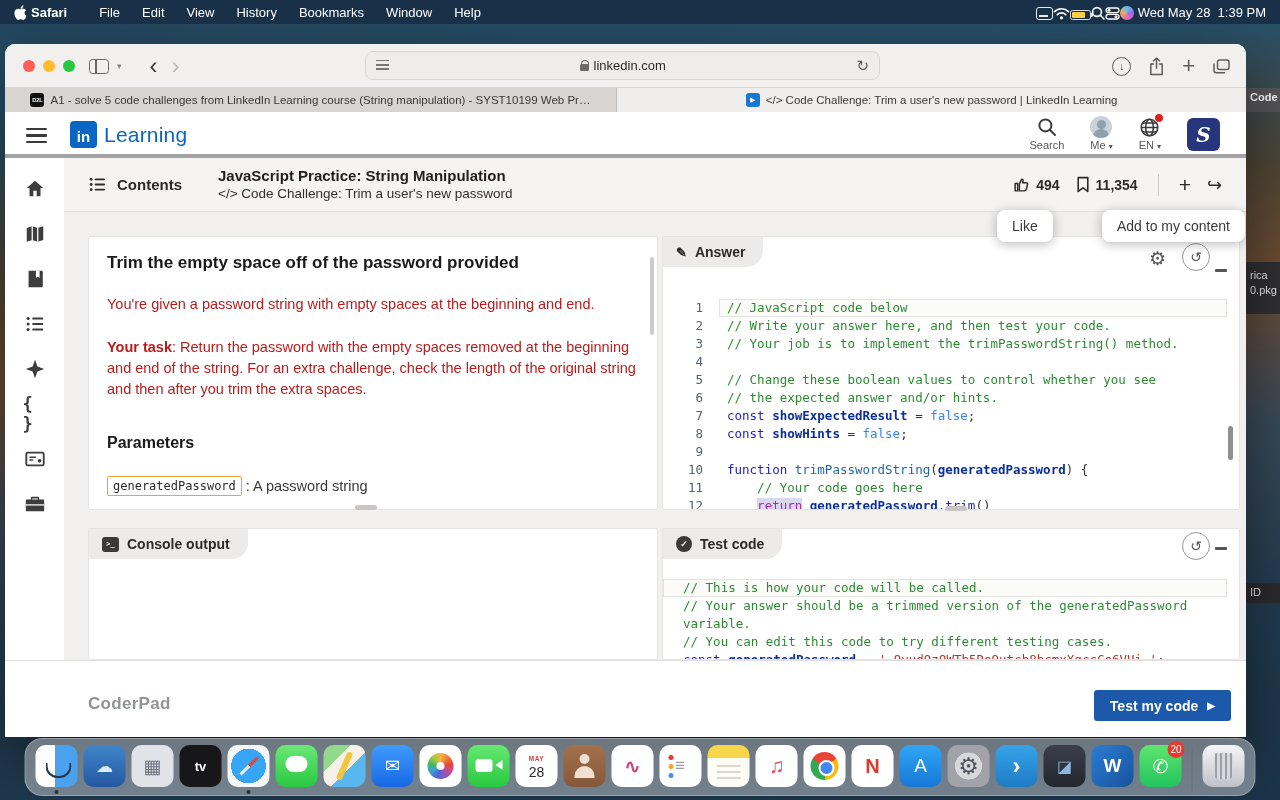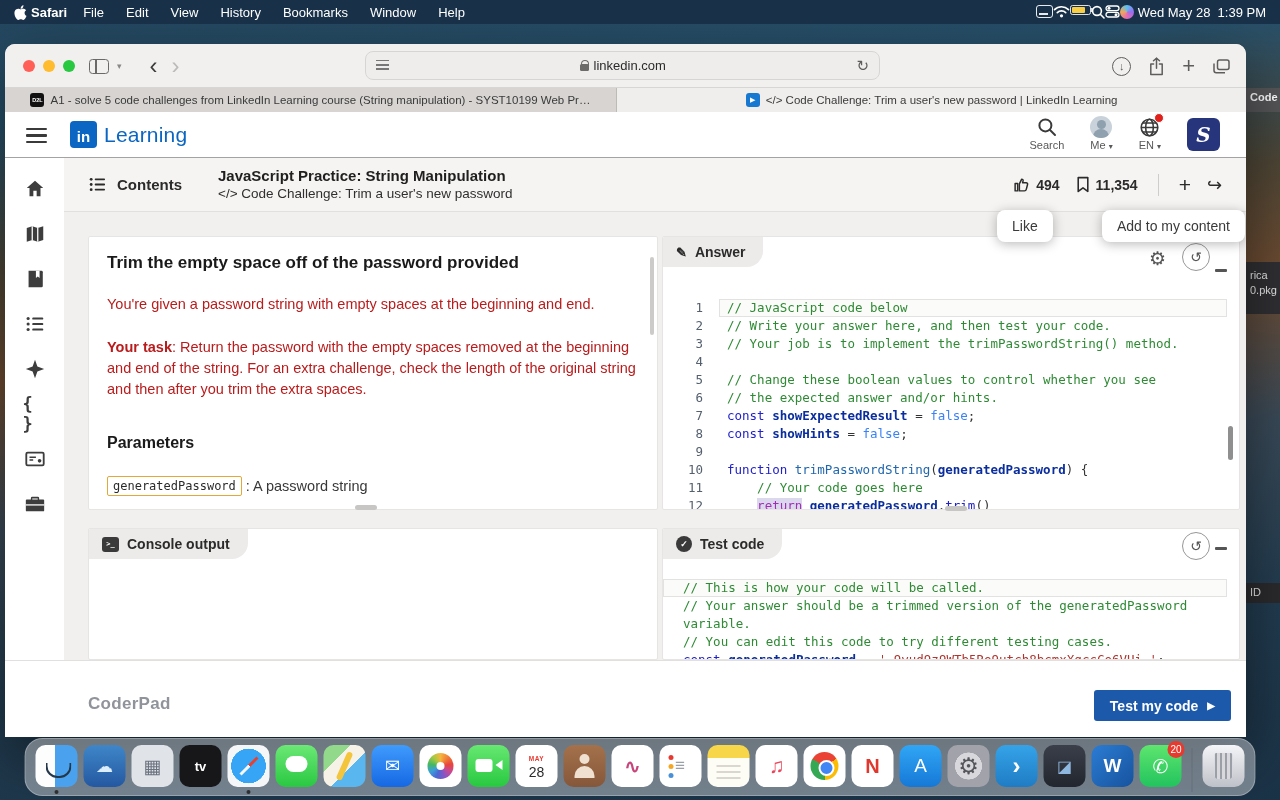--- a/index.html
+++ b/index.html
@@ -5,23 +5,23 @@
   *{margin:0;padding:0;box-sizing:border-box}
   html,body{width:1280px;height:800px;overflow:hidden}
   body{font-family:"Liberation Sans",sans-serif;-webkit-font-smoothing:antialiased}
   .screen{position:relative;width:1280px;height:800px;overflow:hidden;
     background:linear-gradient(175deg,#24465e 0%,#27506a 14%,#4e4636 30%,#6e4c32 42%,#3a4a58 58%,#223c50 78%,#1b3347 100%)}
 
   
   .menubar{position:absolute;left:0;top:0;width:1280px;height:24px;background:rgba(24,48,72,.96);
     display:flex;align-items:center;color:#fff;font-size:13px;padding:0 14px;z-index:60}
   .menubar .apple{display:flex;align-items:center;margin-right:4px}
-  .menu-items{display:flex;align-items:center;gap:22px;margin-left:16px}
+  .menu-items{display:flex;align-items:center;gap:22px;margin-left:32px}
   .menu-app{font-weight:bold}
-  .menu-right{margin-left:auto;display:flex;align-items:flex-start;gap:0}
+  .menu-right{margin-left:auto;display:flex;align-items:flex-end;gap:0}
   .mb-ic{display:flex;align-items:center}
   .batt{position:relative;width:21px;height:10px;border:1px solid rgba(255,255,255,.85);border-radius:2.5px}
   .batt i{position:absolute;left:1px;top:1px;bottom:1px;width:70%;background:#f7ce46;border-radius:1px}
   .batt::after{content:"";position:absolute;right:-3px;top:2.5px;width:2px;height:4px;background:rgba(255,255,255,.85);border-radius:0 1px 1px 0}
   .siri{width:14px;height:14px;border-radius:50%;background:conic-gradient(#58c1f0,#9a6cf0,#e66ab0,#f0a85a,#58c1f0)}
   .inputsrc{width:17px;height:13px;border:1.5px solid rgba(255,255,255,.9);border-radius:3px;position:relative}
   .inputsrc::after{content:"";position:absolute;left:2px;bottom:2px;width:9px;height:1.5px;background:rgba(255,255,255,.9)}
   .clock{margin-left:4px;white-space:pre}
 
   
@@ -60,21 +60,21 @@
     overflow:hidden;white-space:nowrap;padding:0 12px}
   .tab-1{width:631px;background:#d7d4d2;border-right:1px solid #bdbab8}
   .tab-2{width:648px;background:#f0eeec}
   .tab-title{overflow:hidden;text-overflow:ellipsis;max-width:92%}
   .fav-d2l{flex:0 0 auto;width:14px;height:14px;background:#111;border-radius:3px;color:#fff;font-size:5.5px;font-weight:bold;
     display:flex;align-items:center;justify-content:center}
   .fav-play{flex:0 0 auto;width:14px;height:14px;background:#1778d2;border-radius:3px;color:#fff;font-size:7px;
     display:flex;align-items:center;justify-content:center}
 
   
-  .liheader{position:absolute;left:0;top:68px;width:100%;height:46px;background:#fff;border-bottom:1px solid #a3a3a3;z-index:3}
+  .liheader{position:absolute;left:0;top:68px;width:100%;height:46px;background:#fff;border-bottom:4px solid #a3a3a3;z-index:3}
   .hamburger{position:absolute;left:21px;top:16px;width:21px;display:flex;flex-direction:column;gap:4px}
   .hamburger i{height:2.4px;background:#3a3a3a;border-radius:1px}
   .brand{position:absolute;left:65px;top:9px;display:flex;align-items:center;gap:7px}
   .in-box{width:27px;height:27px;background:#0a66c2;border-radius:4px;color:#fff;font-weight:bold;font-size:15px;
     display:flex;align-items:flex-end;justify-content:center;padding-bottom:3px}
   .brand-word{color:#0a66c2;font-size:21px;letter-spacing:.2px}
   .hdr-right{position:absolute;right:26px;top:4px;display:flex;align-items:center;gap:26px}
   .hdr-item{display:flex;flex-direction:column;align-items:center;gap:1px;color:#585858;font-size:11px}
   .hdr-ic{height:22px;display:flex;align-items:center;justify-content:center}
   .avatar{width:22px;height:22px;border-radius:50%;background:#c9d2da;position:relative;overflow:hidden}

